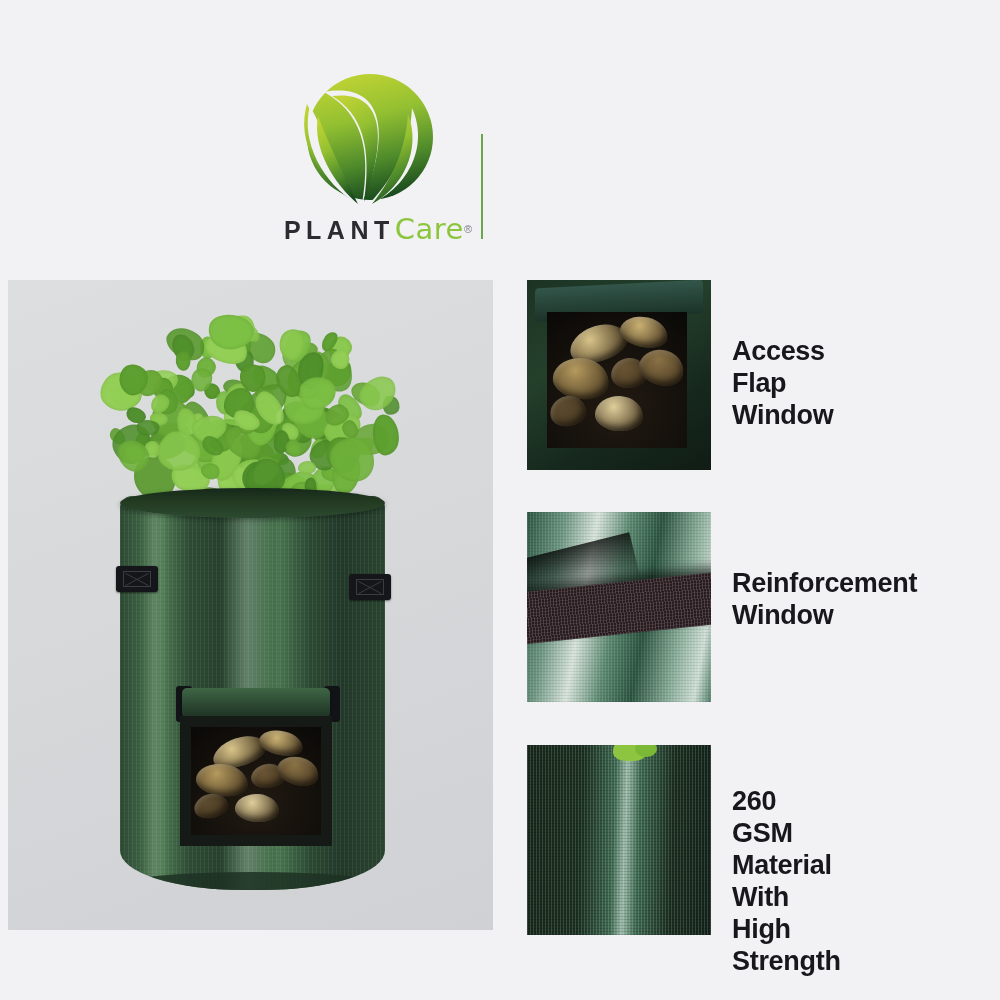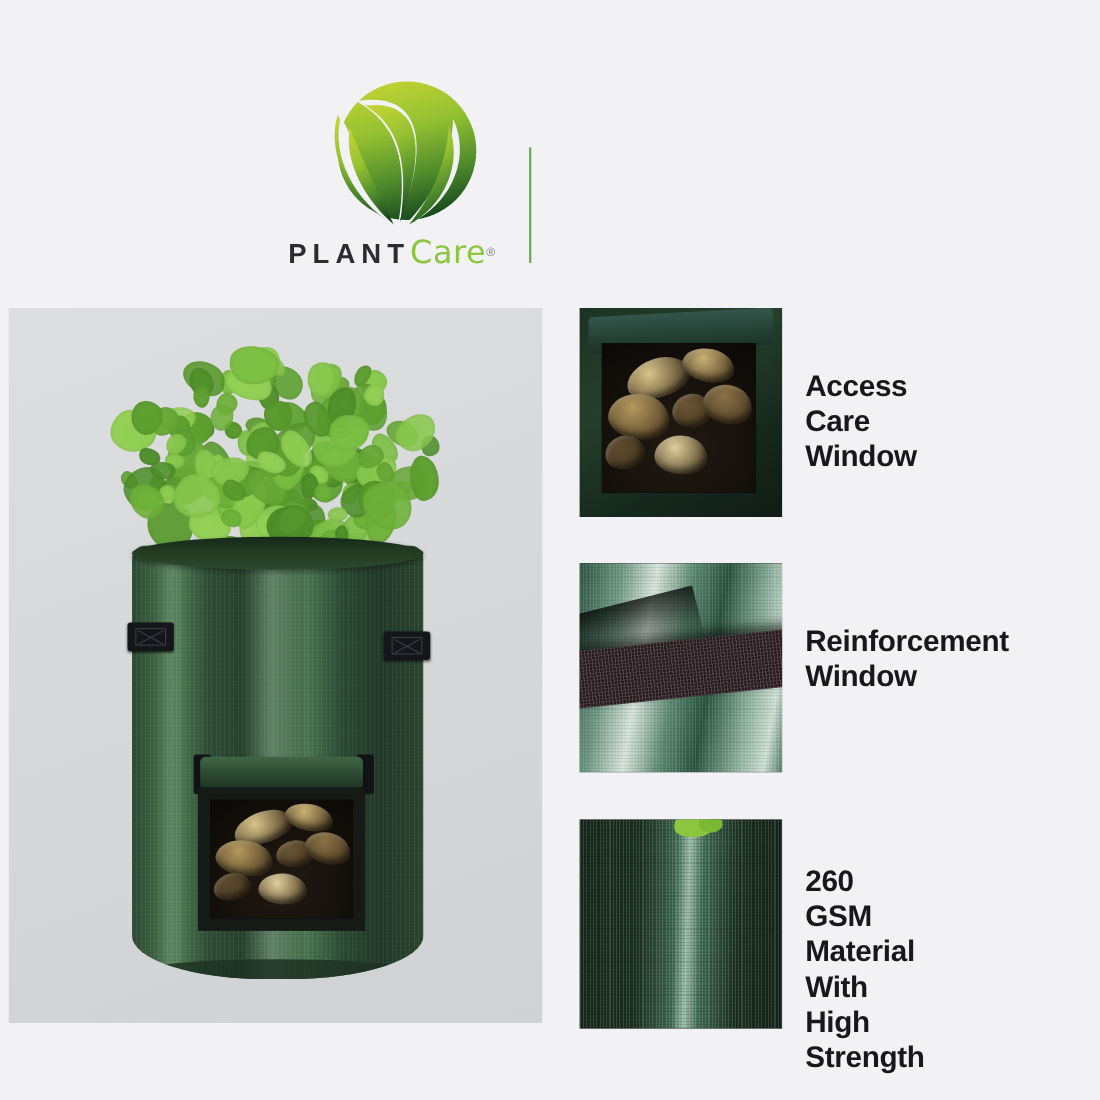--- a/index.html
+++ b/index.html
@@ -12,21 +12,21 @@
 
   
   #header{position:absolute;left:0;top:0;width:1000px;height:272px;}
 
   #brand-lockup{position:absolute;left:262px;top:62px;width:210px;height:185px;}
 
   .logo-mark{position:absolute;left:32px;top:0;width:148px;height:150px;}
   .logo-mark svg{display:block;width:148px;height:150px;}
 
   .logo-wordmark{position:absolute;left:0;top:150px;width:210px;height:36px;
-    white-space:nowrap;}
+    white-space:nowrap;text-align:right;}
   .wm-plant{font-size:25px;font-weight:700;letter-spacing:5.5px;color:#2b2b30;}
   .wm-care{font-size:29px;font-weight:400;color:#8cc63e;letter-spacing:0.5px;
     font-family:"DejaVu Sans",sans-serif;}
   .wm-reg{font-size:11px;color:#7d7d82;vertical-align:super;}
 
   #header-divider{position:absolute;left:481px;top:134px;width:2px;height:105px;
     background:#6aa84f;}
 
   #headline{position:absolute;left:531px;top:124px;width:420px;}
   .hl-line1{font-size:43px;line-height:44px;font-weight:700;color:#4a9138;
@@ -392,21 +392,21 @@
           <div class="spud" style="left: 16%; top: 10%; width: 42%; height: 26%; background: radial-gradient(circle at 38% 32%, rgb(216, 196, 137), rgb(74, 58, 34) 88%); transform: rotate(-18deg);"></div>
           <div class="spud" style="left: 52%; top: 4%; width: 34%; height: 22%; background: radial-gradient(circle at 38% 32%, rgb(201, 176, 114), rgb(74, 58, 34) 88%); transform: rotate(12deg);"></div>
           <div class="spud" style="left: 4%; top: 34%; width: 40%; height: 30%; background: radial-gradient(circle at 38% 32%, rgb(181, 154, 94), rgb(74, 58, 34) 88%); transform: rotate(8deg);"></div>
           <div class="spud" style="left: 46%; top: 34%; width: 26%; height: 22%; background: radial-gradient(circle at 38% 32%, rgb(106, 84, 52), rgb(74, 58, 34) 88%); transform: rotate(-6deg);"></div>
           <div class="spud" style="left: 66%; top: 28%; width: 32%; height: 26%; background: radial-gradient(circle at 38% 32%, rgb(138, 114, 70), rgb(74, 58, 34) 88%); transform: rotate(16deg);"></div>
           <div class="spud" style="left: 34%; top: 62%; width: 34%; height: 26%; background: radial-gradient(circle at 38% 32%, rgb(224, 207, 155), rgb(74, 58, 34) 88%); transform: rotate(4deg);"></div>
           <div class="spud" style="left: 2%; top: 62%; width: 26%; height: 22%; background: radial-gradient(circle at 38% 32%, rgb(91, 74, 46), rgb(74, 58, 34) 88%); transform: rotate(-12deg);"></div>
         </div>
     </div>
   </div>
-  <div class="feat-label" id="label-1">Access Care
+  <div class="feat-label" id="label-1">Access Flap
 Window</div>
 </div>
 
 <div class="feature-row" id="feature-2">
   <div class="thumb">
     <div class="t2-bg"></div>
     <div class="t2-weave"></div>
     <div class="t2-shadow"></div>
     <div class="t2-strap">
       <div class="t2-strap-weave"></div>

